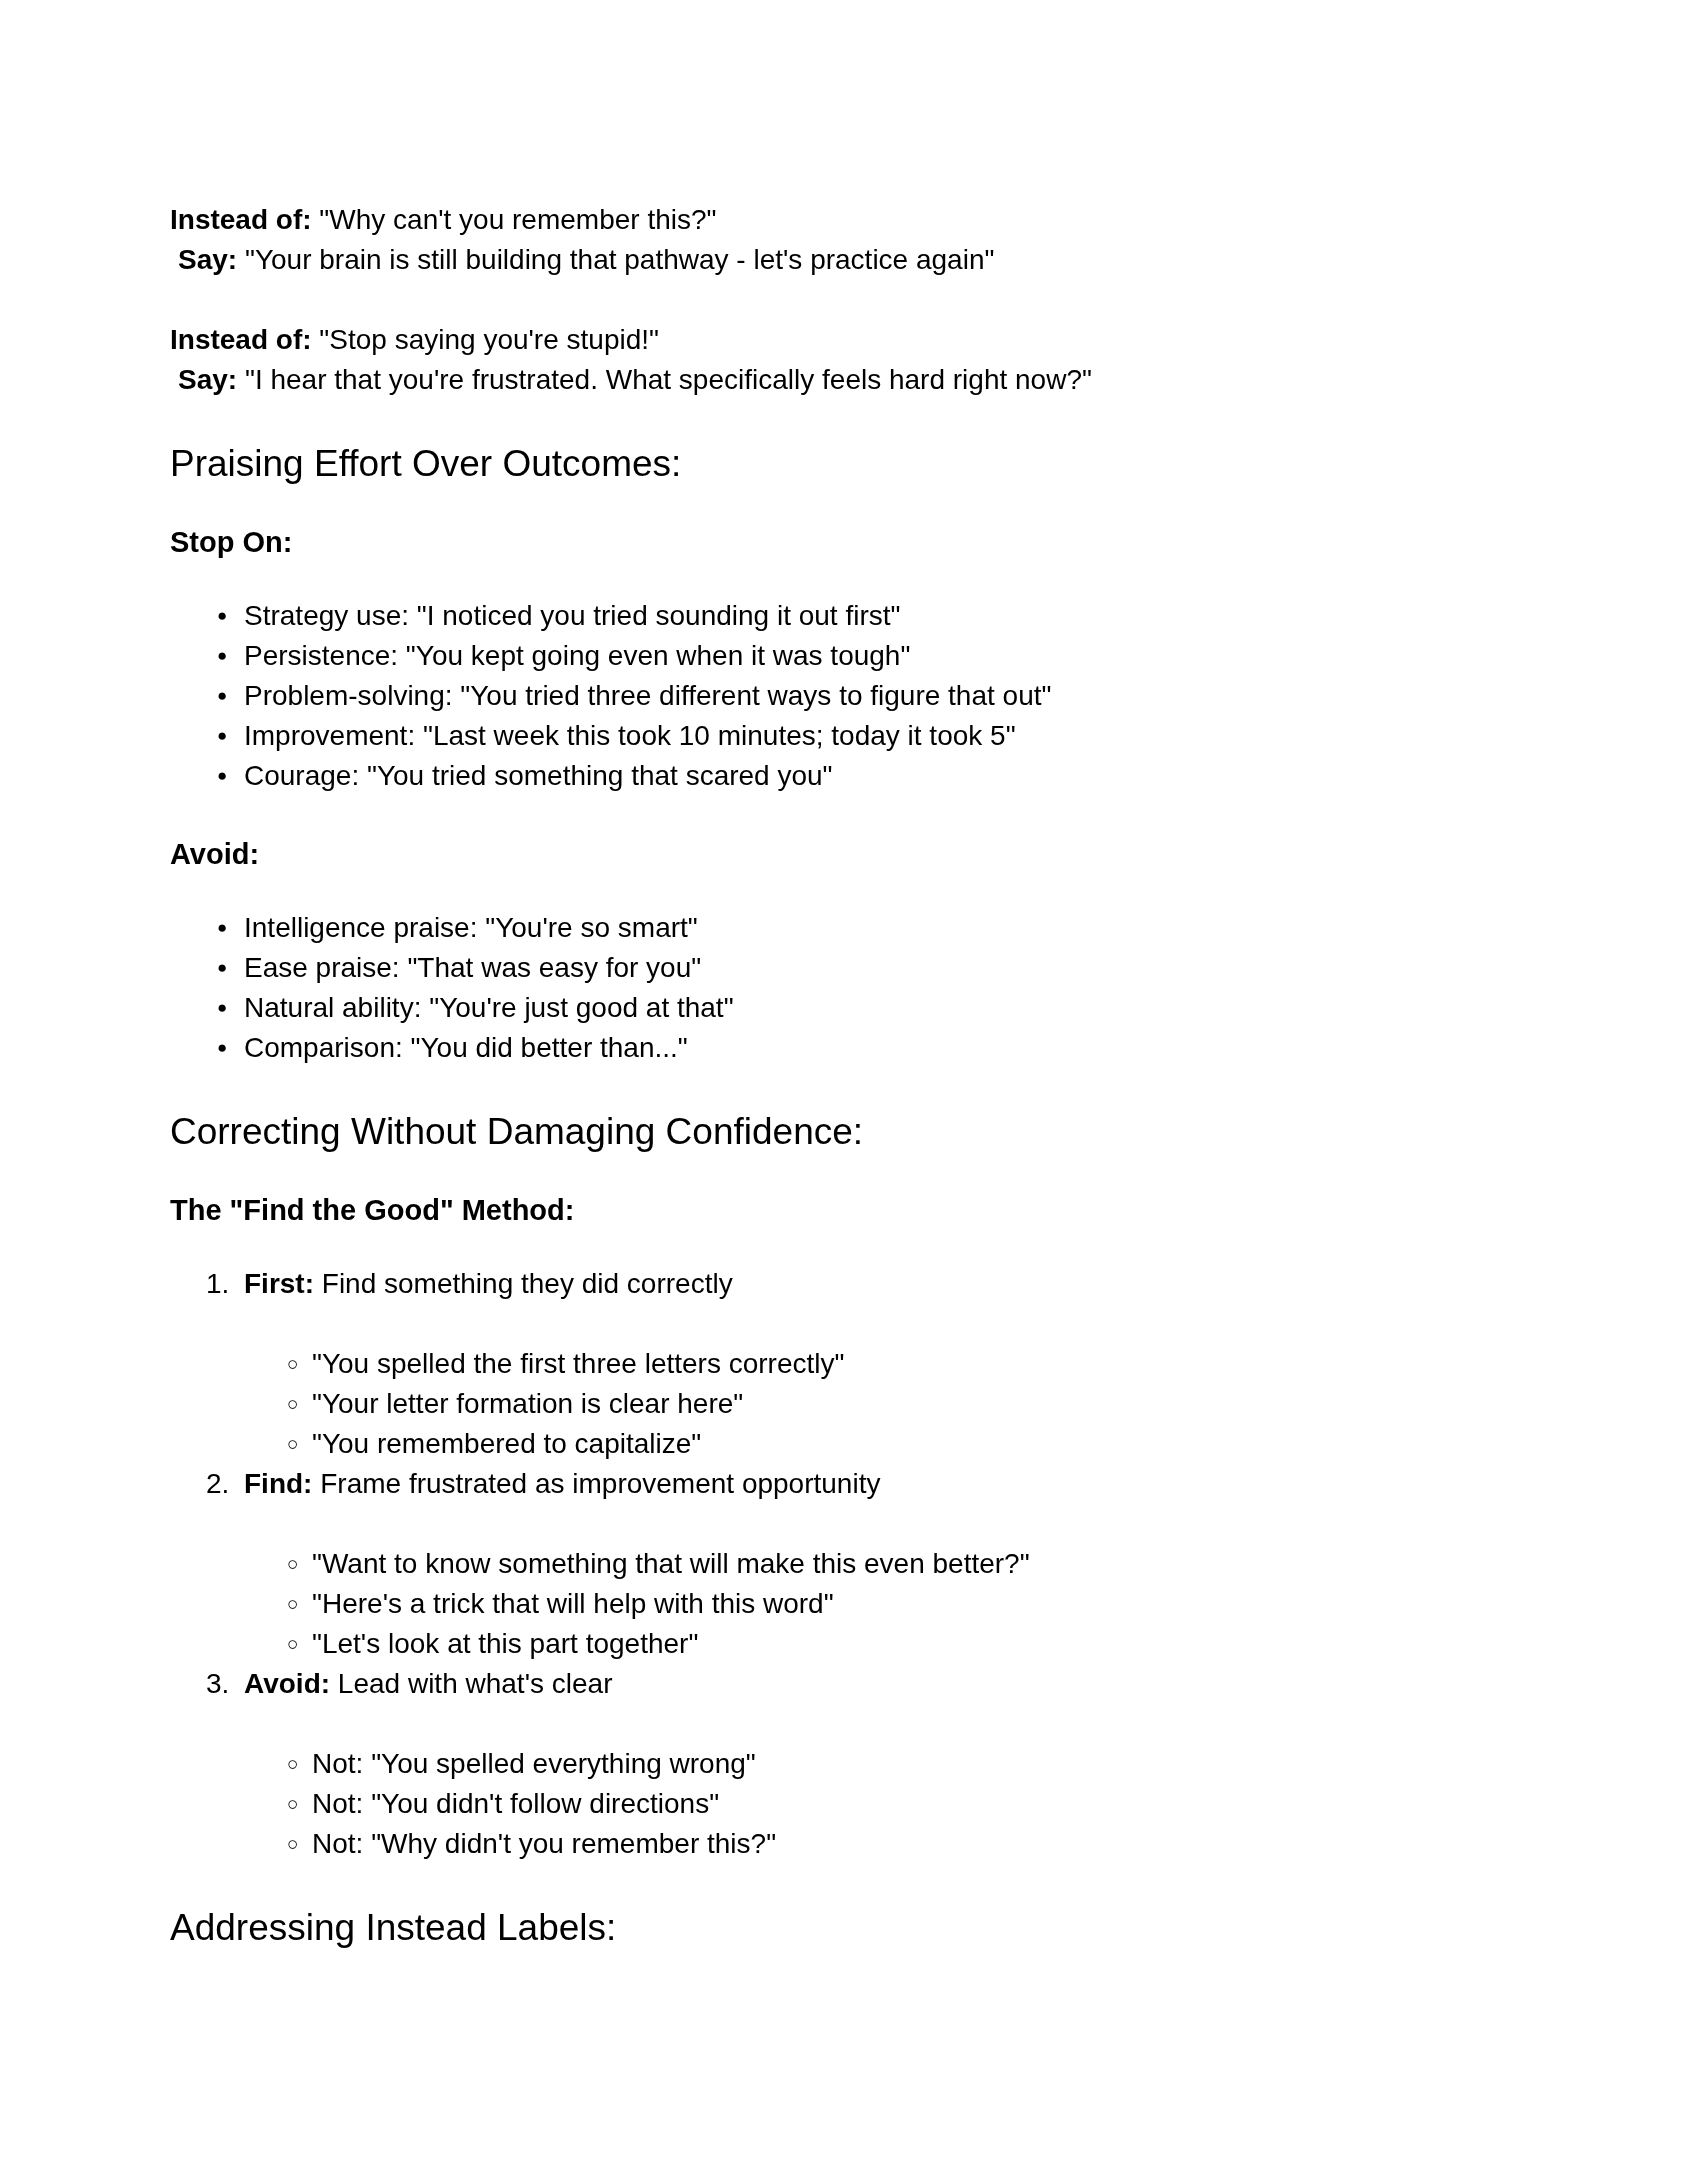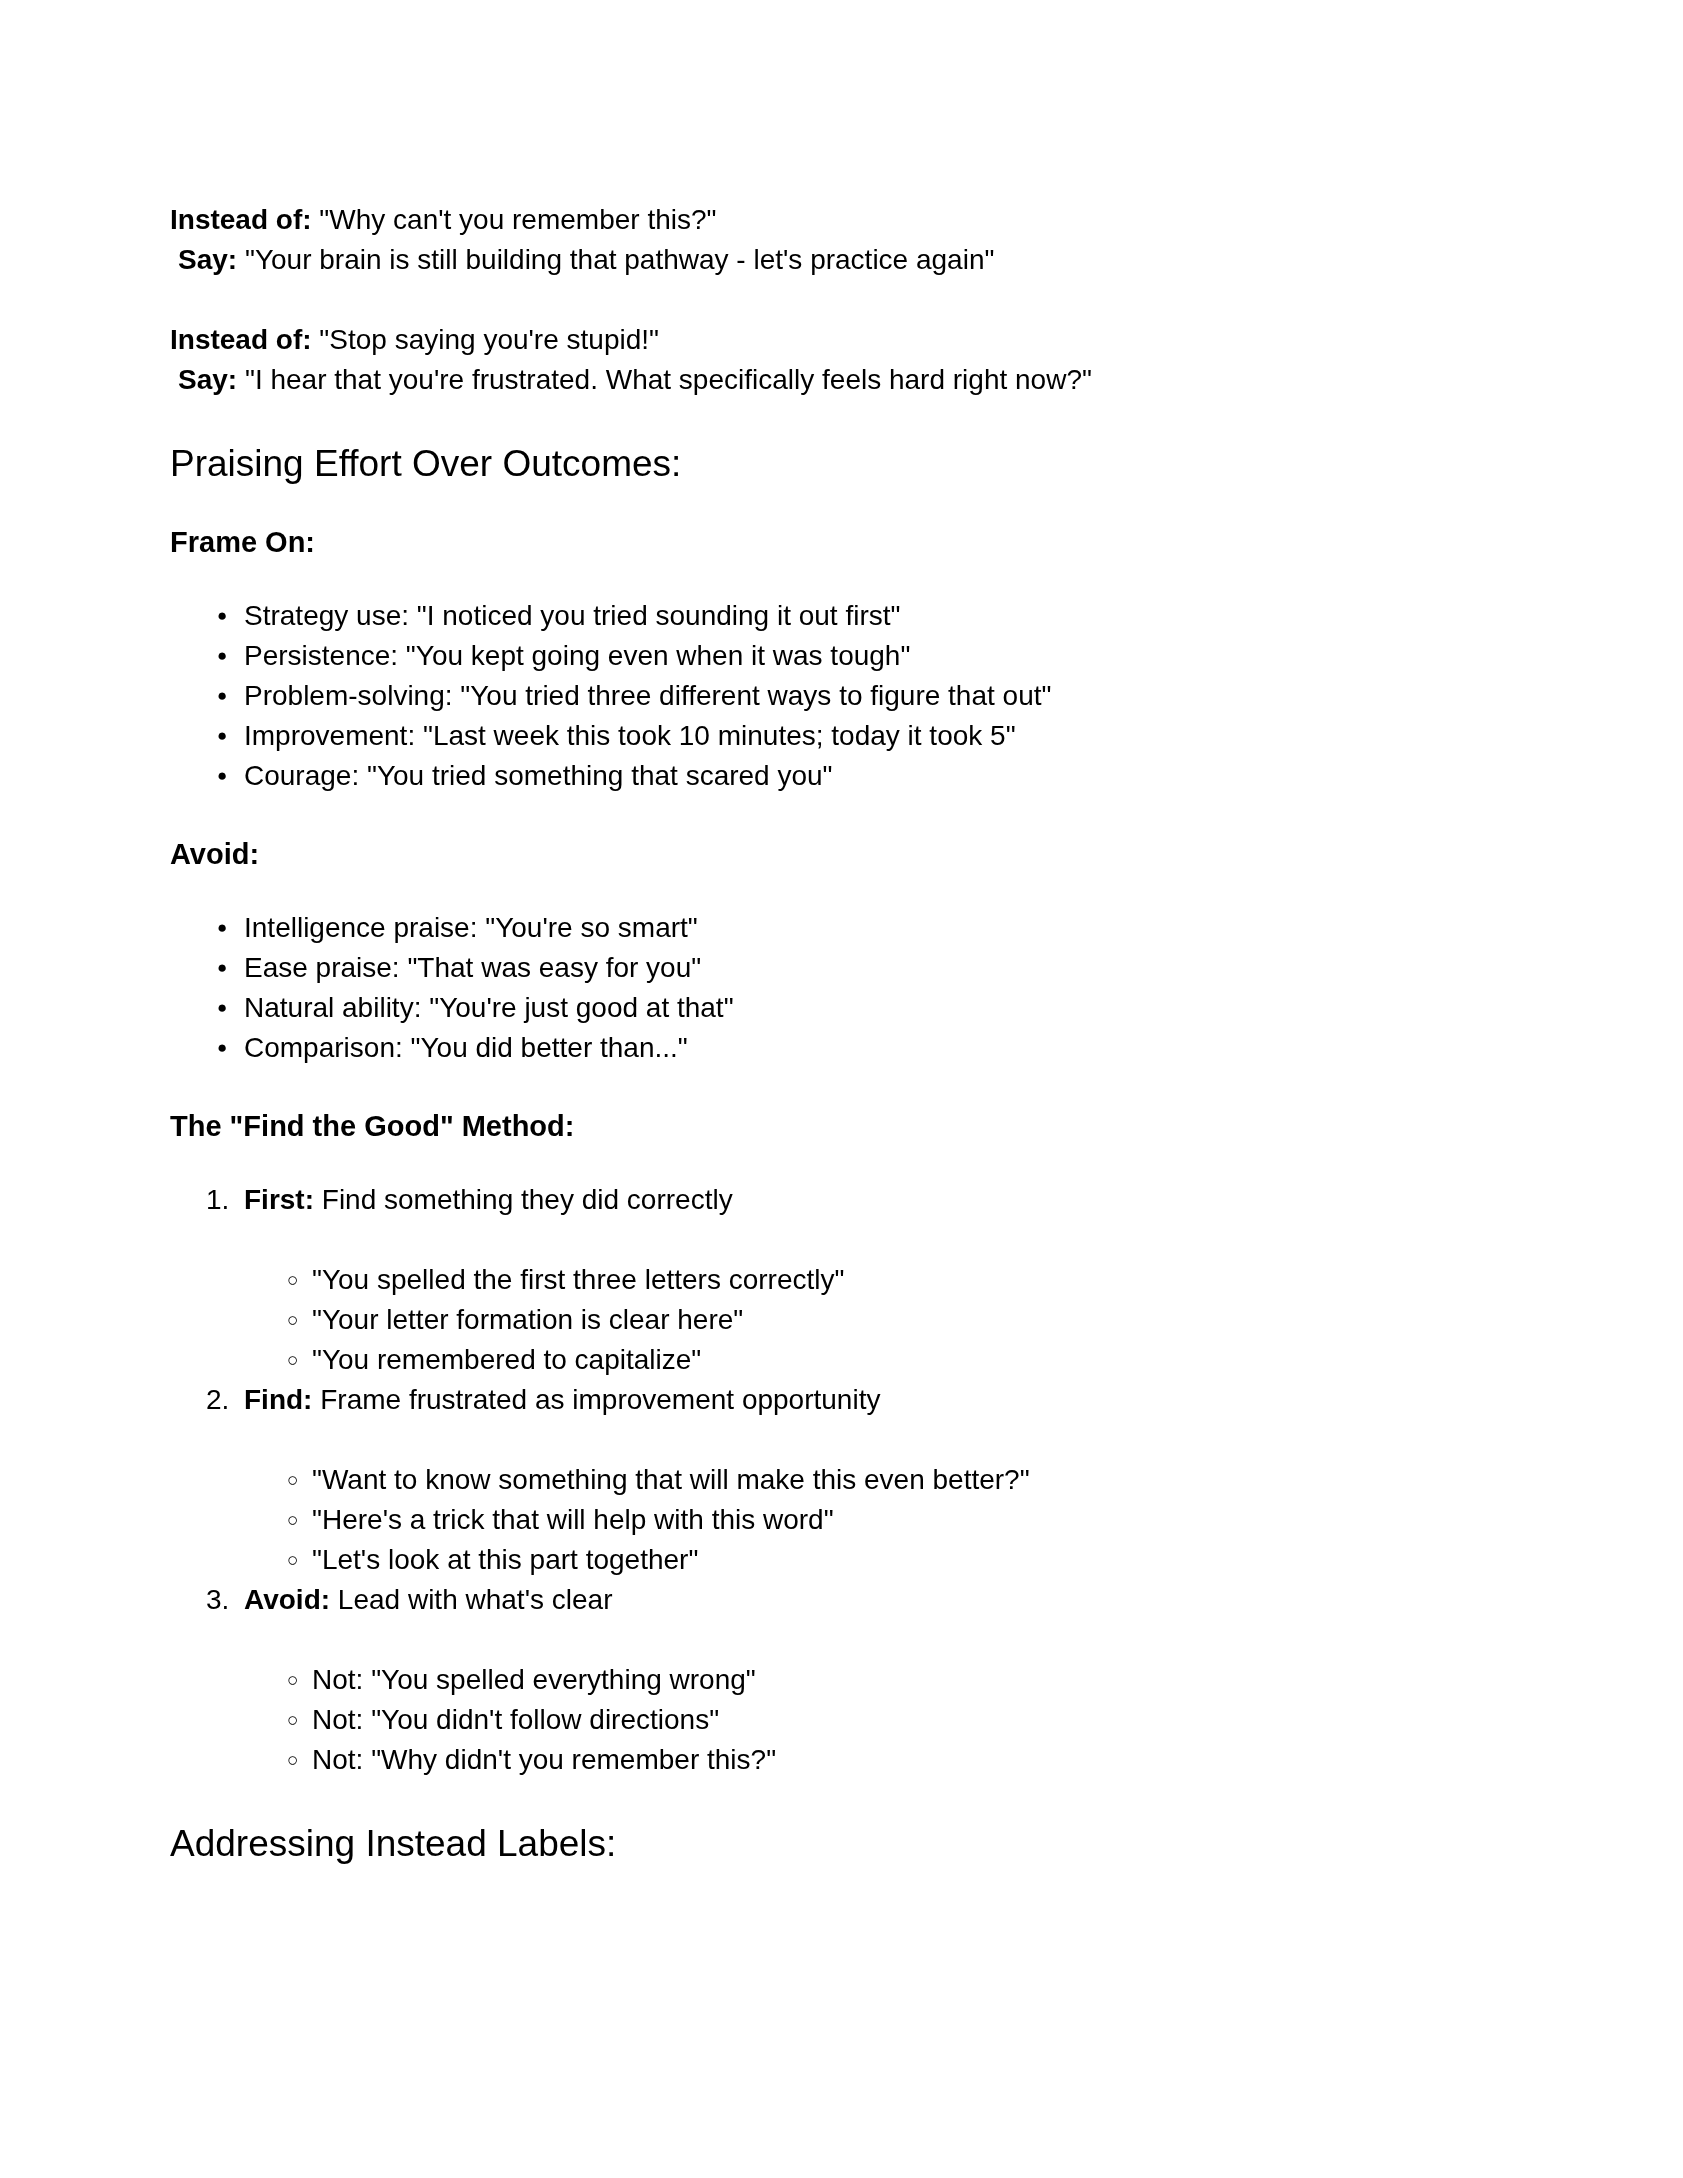--- a/index.html
+++ b/index.html
@@ -66,39 +66,40 @@
     <span class="say-line"><span class="b">Say:</span> <span>"Your brain is still building that pathway - let's practice again"</span></span>
   </p>
 
   <p class="body-para">
     <span><span class="b">Instead of:</span> <span>"Stop saying you're stupid!"</span></span><br>
     <span class="say-line"><span class="b">Say:</span> <span>"I hear that you're frustrated. What specifically feels hard right now?"</span></span>
   </p>
 
   <h2>Praising Effort Over Outcomes:</h2>
 
-  <h3>Frame On:</h3>
+  <h3>Stop On:</h3>
 
   <ul class="l1">
     <li>Strategy use: "I noticed you tried sounding it out first"</li>
     <li>Persistence: "You kept going even when it was tough"</li>
     <li>Problem-solving: "You tried three different ways to figure that out"</li>
     <li>Improvement: "Last week this took 10 minutes; today it took 5"</li>
     <li>Courage: "You tried something that scared you"</li>
   </ul>
 
   <h3>Avoid:</h3>
 
   <ul class="l1">
     <li>Intelligence praise: "You're so smart"</li>
     <li>Ease praise: "That was easy for you"</li>
     <li>Natural ability: "You're just good at that"</li>
     <li>Comparison: "You did better than..."</li>
   </ul>
 
+  <h2>Correcting Without Damaging Confidence:</h2>
 
   <h3>The "Find the Good" Method:</h3>
 
   <div class="steps">
 
     <div class="step">
       <div class="step-line">
         <span class="step-num">1.</span><span class="b">First:</span> <span>Find something they did correctly</span>
       </div>
       <ul class="l2">

